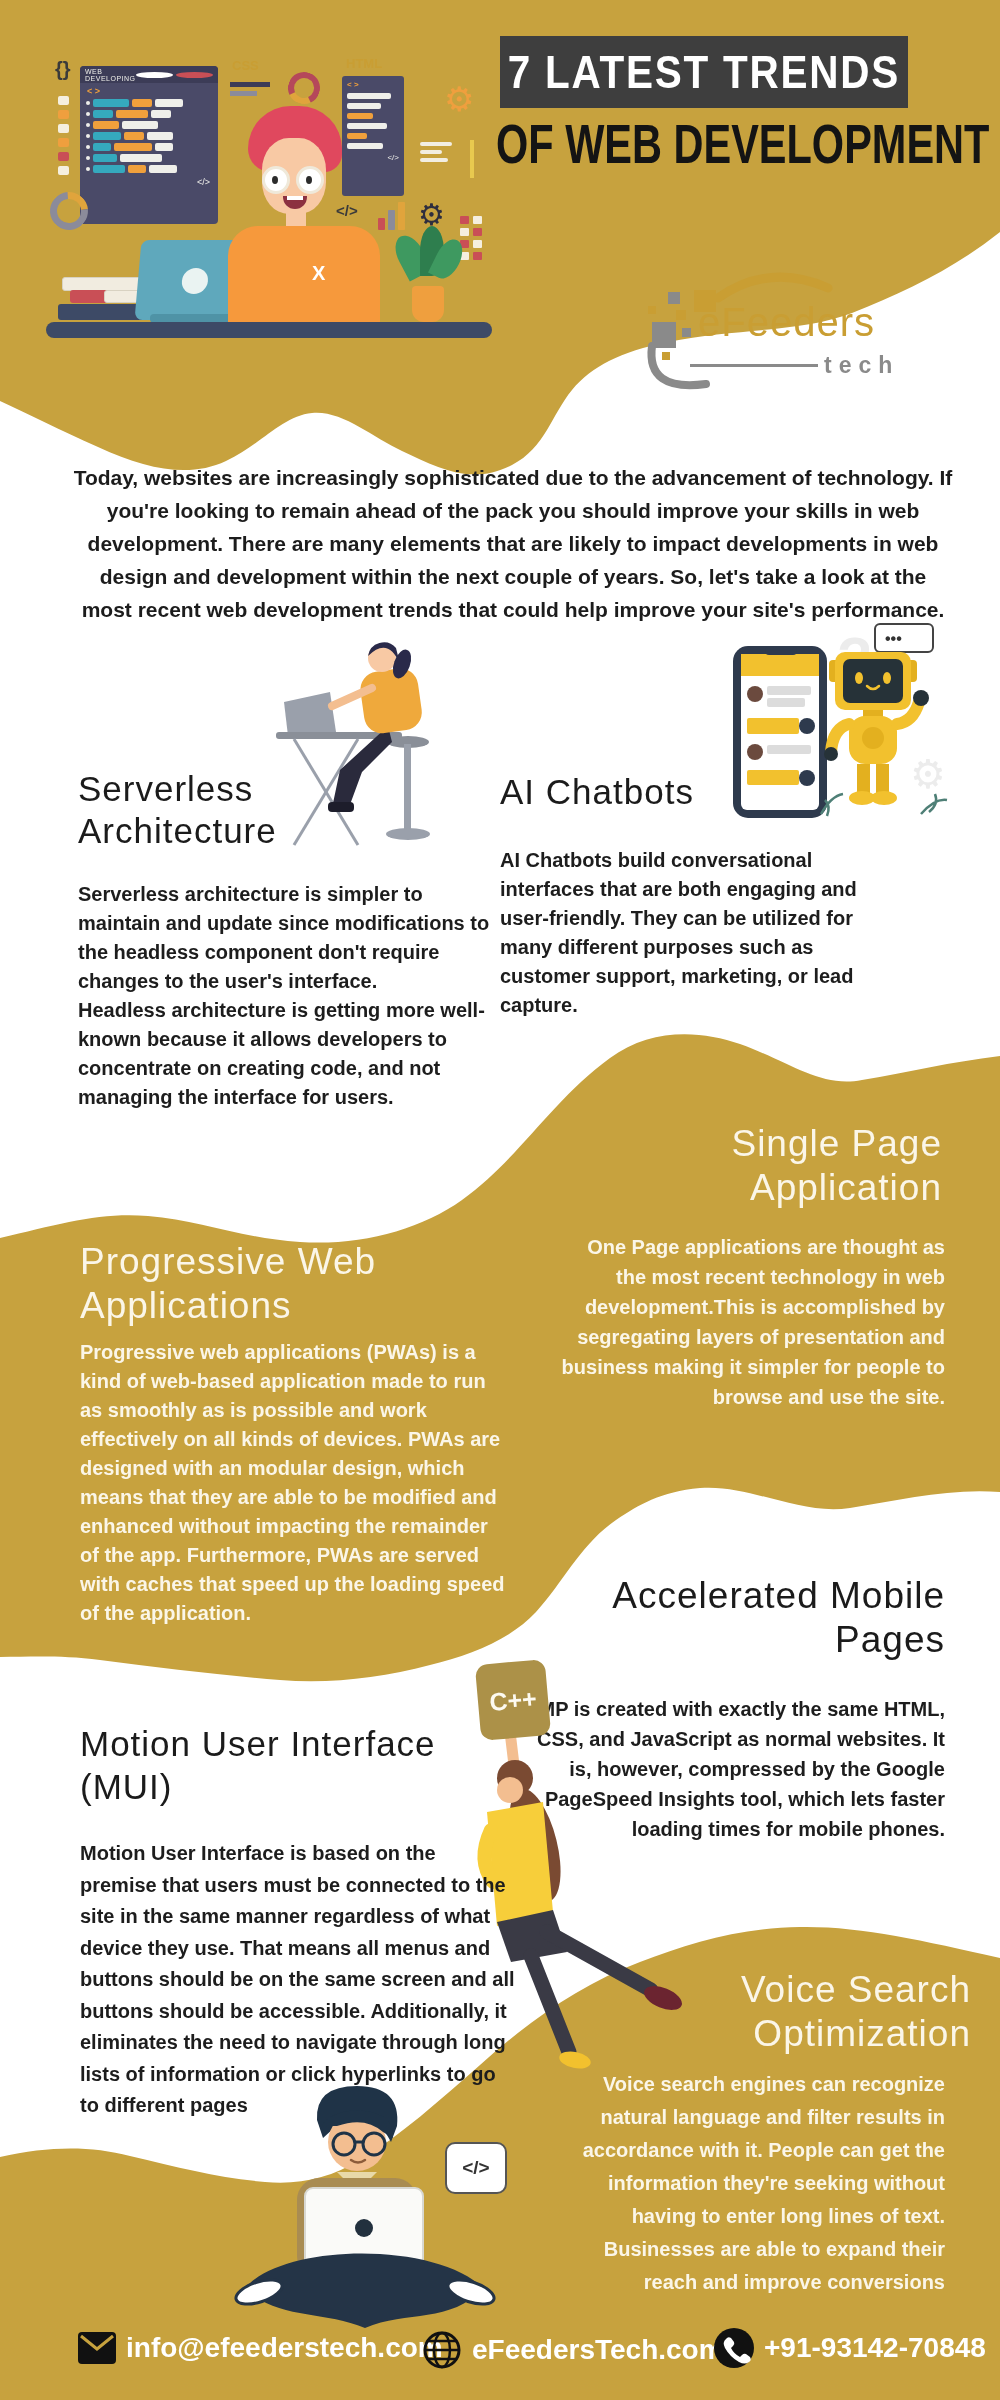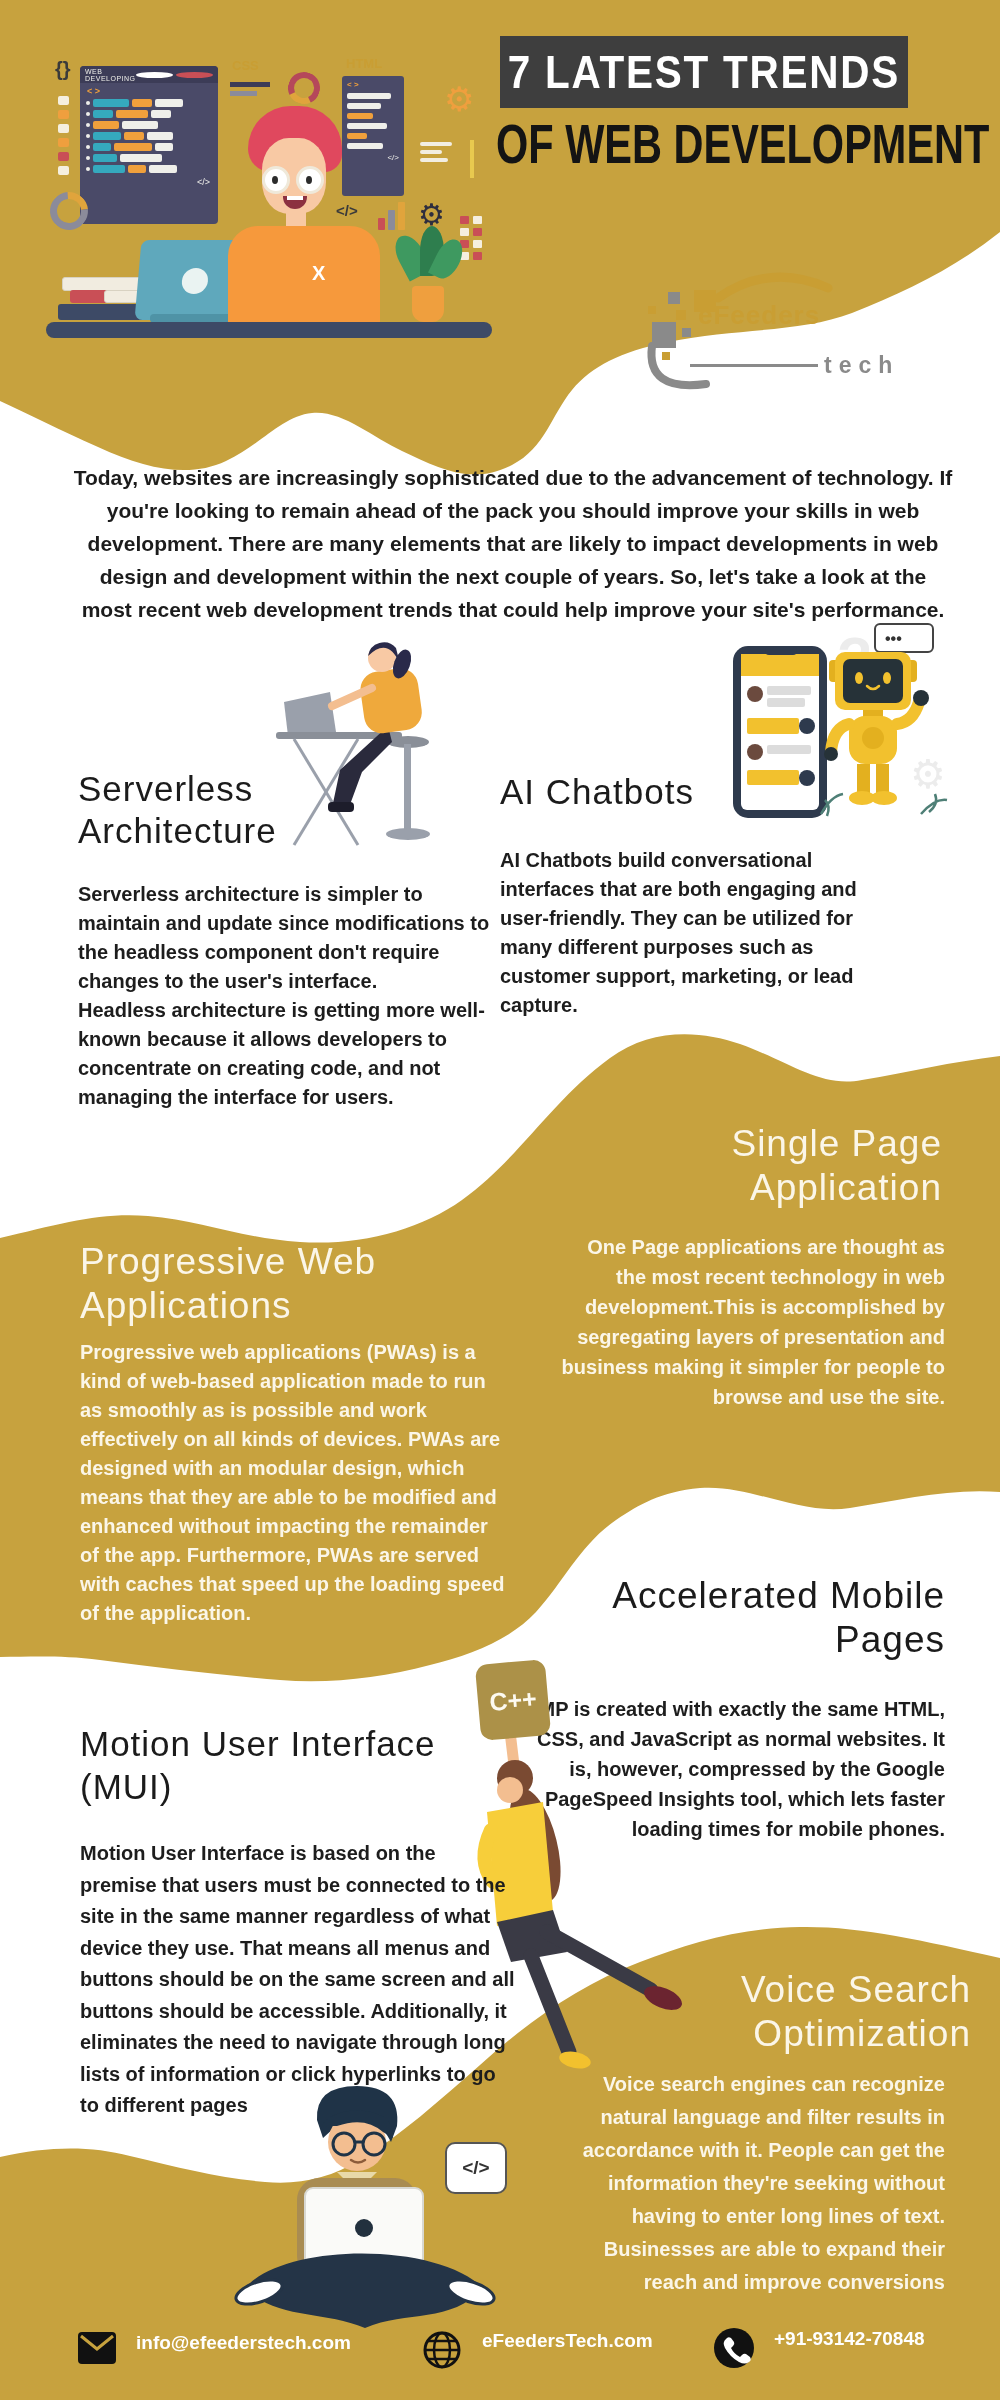--- a/index.html
+++ b/index.html
@@ -11,21 +11,21 @@
   
   .title-badge{left:500px;top:36px;width:408px;height:72px;background:#3E3E3E;
     display:flex;align-items:center;justify-content:center;}
   .title-badge span{color:#fff;font-size:46px;font-weight:700;letter-spacing:2px;
     display:inline-block;transform:scaleX(.88);white-space:nowrap;}
   .title-l2,.title-l3{left:496px;color:#141414;font-weight:700;white-space:nowrap;}
   .title-l2 span,.title-l3 span{display:inline-block;transform:scale(.83,1.1);transform-origin:left top;
     font-size:50px;letter-spacing:0;}
   .title-l2{top:112px;} .title-l3{top:166px;}
   
-  .logo-word{left:698px;top:300px;font-size:26px;font-weight:700;color:#C99E33;letter-spacing:1px;}
+  .logo-word{left:698px;top:300px;font-size:40px;font-weight:400;color:#C99E33;letter-spacing:1px;}
   .logo-tech{left:824px;top:352px;font-size:23px;font-weight:700;color:#8a8a8a;letter-spacing:7px;}
   .logo-line{left:690px;top:364px;width:128px;height:3px;background:#8a8a8a;}
   .px{position:absolute;}
   
   .braces{left:55px;top:58px;font-size:20px;font-weight:700;color:#3a3a3a;}
   .panel1{left:80px;top:66px;width:138px;height:158px;background:#4A4A68;border-radius:4px;overflow:hidden;}
   .panel1 .bar-title{height:17px;background:#3C3C57;display:flex;align-items:center;padding:0 5px;}
   .panel1 .bar-title span{color:#efefea;font-size:7px;letter-spacing:.5px;flex:1;}
   .pdot{width:6px;height:6px;border-radius:50%;}
   .p1tag{color:#F0A03C;font-size:9px;font-weight:700;margin:3px 0 1px 7px;}
@@ -94,21 +94,21 @@
   .s6-title{left:624px;top:1968px;width:347px;font-size:37px;line-height:44px;text-align:right;}
   .s6-body{left:555px;top:2068px;width:390px;text-align:right;line-height:33px;}
   
   .cpp{left:478px;top:1662px;width:70px;height:76px;background:#AC9148;border-radius:12px;
     transform:rotate(-5deg);display:flex;align-items:center;justify-content:center;
     color:#fdfaf0;font-size:25px;font-weight:700;}
   .codebadge{left:445px;top:2142px;width:58px;height:48px;background:#fff;border:2px solid #555;
     border-radius:10px;display:flex;align-items:center;justify-content:center;
     color:#333;font-size:19px;font-weight:700;}
   
-  .f-item{display:flex;align-items:flex-start;gap:20px;color:#fff;font-weight:700;font-size:19px;}
+  .f-item{display:flex;align-items:center;gap:10px;color:#fff;font-weight:700;font-size:28px;}
   .f-email{left:78px;top:2332px;} .f-web{left:422px;top:2330px;} .f-phone{left:714px;top:2328px;}
 </style>
 </head>
 <body>
 
 <div class="page">
 
   <svg class="bg" width="1000" height="2400" viewBox="0 0 1000 2400">
 
     <path fill="#C7A23E" d="M0,0 H1000 V232 C955,268 905,292 852,313 C800,333 735,328 668,342

